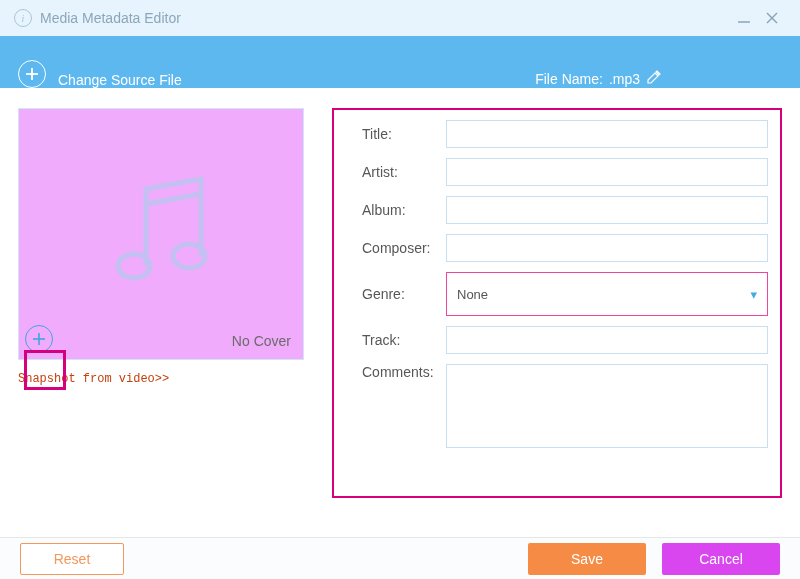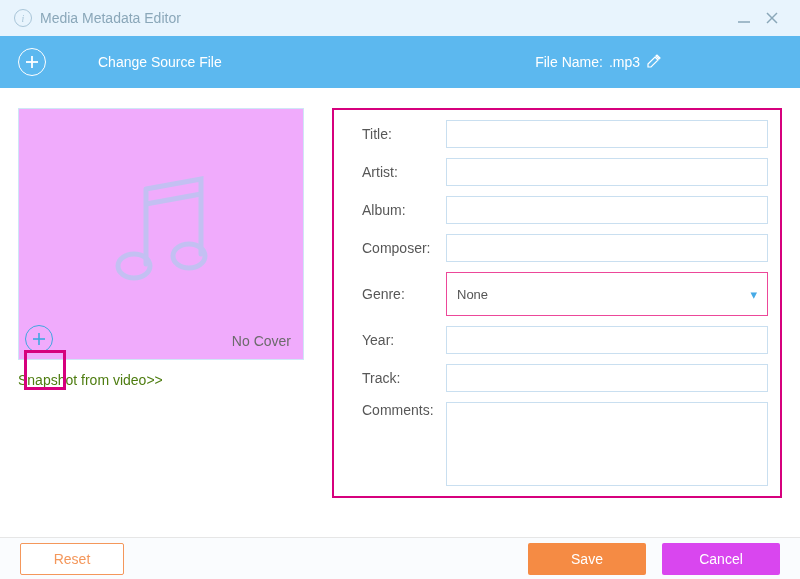--- a/index.html
+++ b/index.html
@@ -27,25 +27,24 @@
   margin-right: 8px;
 }
 .titlebar .title { flex: 0 0 auto; font-size: 14px; }
 .titlebar .spacer { flex: 1; }
 .titlebar .winctrl { width: 28px; text-align: center; color: #8aa7b9; font-size: 16px; cursor: pointer; }
 .winctrl svg { display: block; margin: 0 auto; }
 
 .header2 {
   height: 52px;
   background: #5cb8ef;
-  display: flex; align-items: center;
+  display: flex; align-items: flex-end;
   color: #fff;
   padding: 0 18px;
   font-size: 14px;
-  gap: 40px;
 }
 .header2 .circle-plus {
   width: 28px; height: 28px; border: 1.8px solid #fff; border-radius: 50%;
   display: flex; align-items: center; justify-content: center;
   margin-right: 12px; cursor: pointer;
 }
 .header2 .circle-plus svg { display:block; }
 .header2 .change-src { cursor: pointer; }
 .header2 .file-info { margin-left: auto; margin-right: 120px; display: flex; align-items: center; gap: 6px; }
 .header2 .edit-pencil { cursor: pointer; }
@@ -72,21 +71,21 @@
   display: flex; align-items: center; justify-content: center;
   cursor: pointer;
   z-index: 3;
 }
 .cover-box .add-btn svg line { stroke: #3fa7e0; }
 .cover-box .no-cover {
   position: absolute; right: 12px; bottom: 10px;
   color: #6b6b6b; font-size: 14px;
 }
 .snapshot-link {
-  color: #4d7c0f; font-size: 14px; margin-top: 12px; cursor: pointer; display: inline-block;
+  color: #c2410c; font-size: 12px; margin-top: 12px; cursor: pointer; display: inline-block; font-family: Liberation Mono, monospace;
 }
 .right-col {
   border: 2px solid #d6007d;
   padding: 10px 12px 18px 28px;
   flex: 1;
 }
 .form-row { display: flex; align-items: center; margin-bottom: 10px; }
 .form-row.comments-row { align-items: flex-start; }
 .form-row label { width: 84px; color: #575757; font-size: 14px; }
 .form-row .field {
@@ -207,24 +206,20 @@
       <input class="field" value="" style="">
     </div>
     <div class="form-row">
       <label>Genre:</label>
       <div class="select">
         <span>None</span>
         <span class="chev">▾</span>
       </div>
     </div>
     <div class="form-row">
-      <label>Year:</label>
-      <input class="field" value="" style="">
-    </div>
-    <div class="form-row">
       <label>Track:</label>
       <input class="field" value="" style="">
     </div>
     <div class="form-row comments-row">
       <label>Comments:</label>
       <textarea class="field" value="" style=""></textarea>
     </div>
   </div>
 </div>
 

